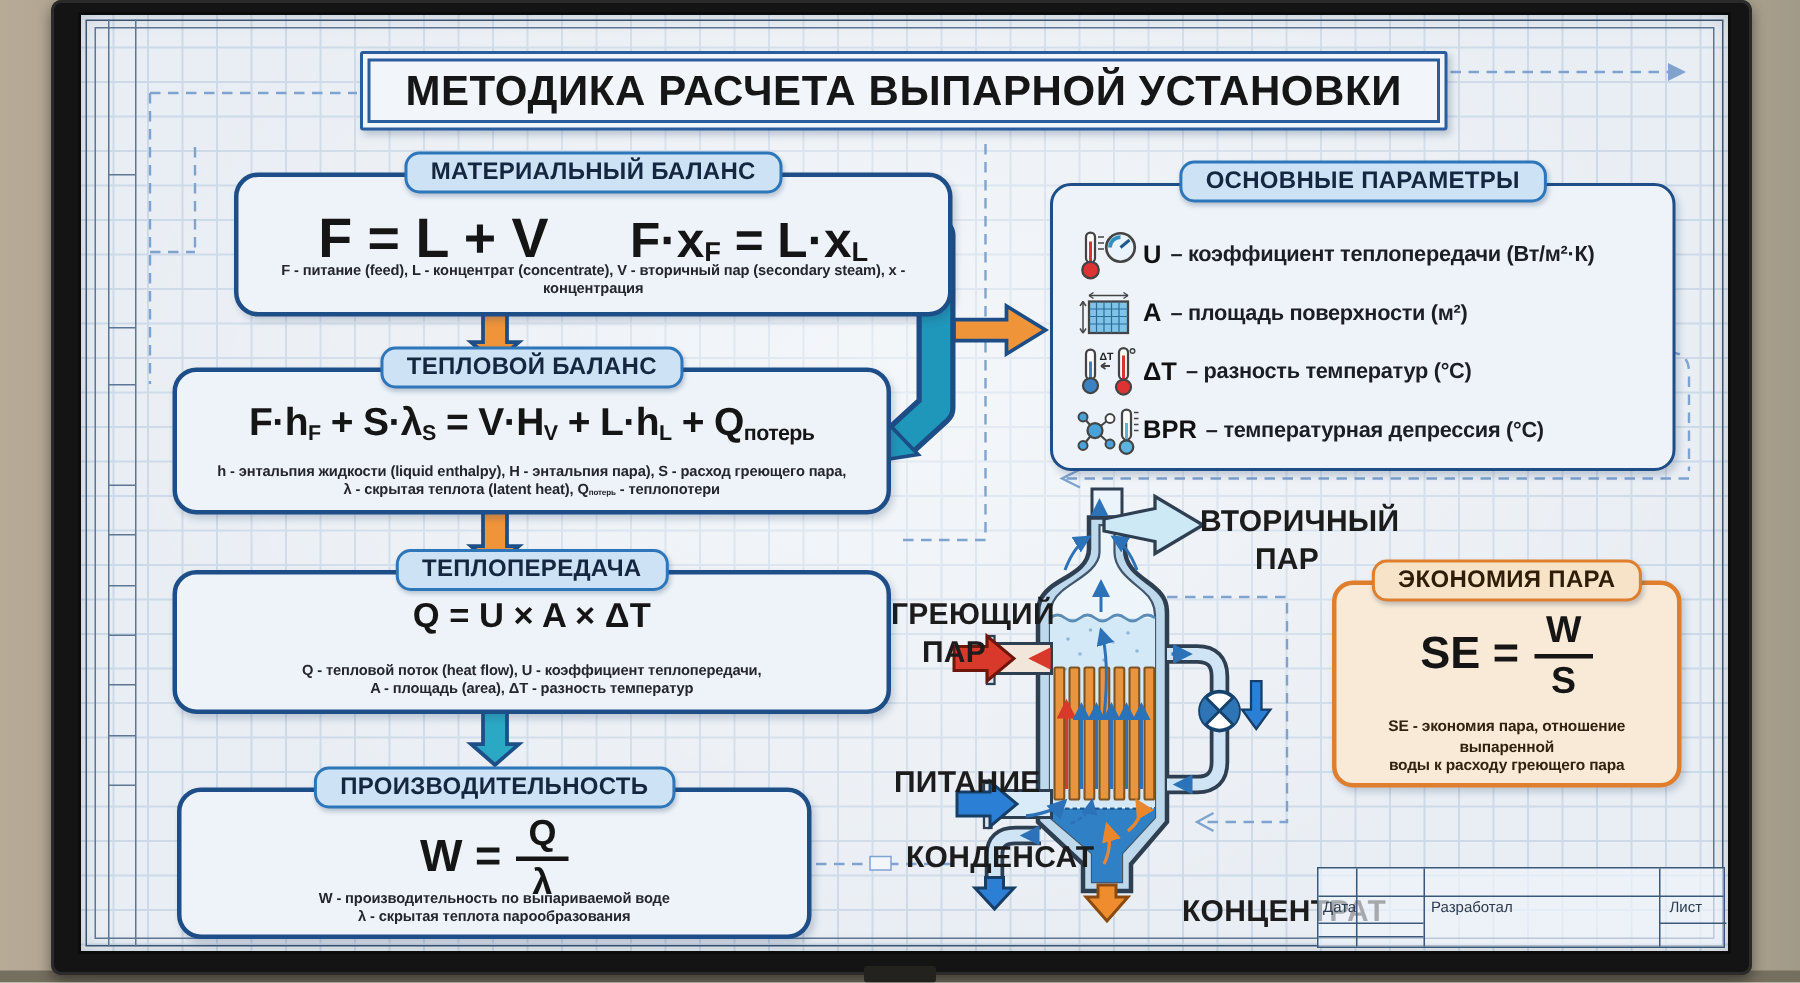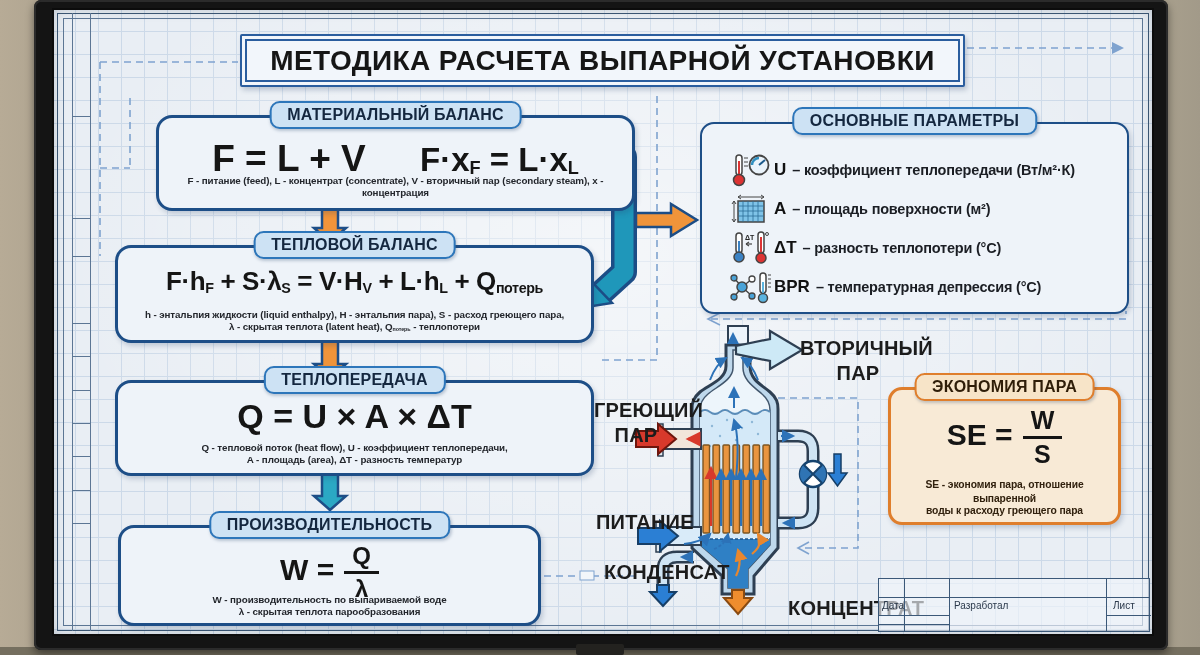--- a/index.html
+++ b/index.html
@@ -214,35 +214,35 @@
 
   <div class="fbox" style="left:63px;top:237px;width:473px;height:92px;">
     <div class="pill">ТЕПЛОВОЙ БАЛАНС</div>
     <div class="formula" style="font-size:26px;padding-top:18px;letter-spacing:-.4px;"><span>F·h</span><span class="sb">F</span><span> + S·λ</span><span class="sb">S</span><span> = V·H</span><span class="sb">V</span><span> + L·h</span><span class="sb">L</span><span> + Q</span><span class="sb">потерь</span></div>
     <div class="cap" style="position:absolute;left:6px;right:6px;bottom:18px;">h - энтальпия жидкости (liquid enthalpy), H - энтальпия пара), S - расход греющего пара,</div>
     <div class="cap" style="position:absolute;left:6px;right:6px;bottom:6px;"><span>λ - скрытая теплота (latent heat), Q</span><span class="sb">потерь</span><span> - теплопотери</span></div>
   </div>
 
   <div class="fbox" style="left:63px;top:372px;width:473px;height:90px;">
     <div class="pill">ТЕПЛОПЕРЕДАЧА</div>
-    <div class="formula" style="font-size:34px;padding-top:14px;">Q = U × A × ΔT</div>
+    <div class="formula" style="font-size:23px;padding-top:14px;">Q = U × A × ΔT</div>
     <div class="cap" style="position:absolute;left:6px;right:6px;bottom:18px;">Q - тепловой поток (heat flow), U - коэффициент теплопередачи,</div>
     <div class="cap" style="position:absolute;left:6px;right:6px;bottom:6px;">A - площадь (area), ΔT - разность температур</div>
   </div>
 
   <div class="fbox" style="left:66px;top:517px;width:417px;height:95px;">
     <div class="pill">ПРОИЗВОДИТЕЛЬНОСТЬ</div>
     <div class="formula" style="font-size:30px;padding-top:14px;">
       <span>W =</span><span class="frac" style="font-size:24px;"><span class="nm">Q</span><span class="dn">λ</span></span>
     </div>
     <div class="cap" style="position:absolute;left:6px;right:6px;bottom:16px;">W - производительность по выпариваемой воде</div>
     <div class="cap" style="position:absolute;left:6px;right:6px;bottom:4px;">λ - скрытая теплота парообразования</div>
   </div>
 
-  <div class="fbox" style="left:648px;top:114px;width:413px;height:188px;border-width:2.5px;border-radius:14px;padding-left:12px;">
+  <div class="fbox" style="left:648px;top:114px;width:413px;height:188px;border-width:2.5px;border-radius:14px;">
     <div class="pill">ОСНОВНЫЕ ПАРАМЕТРЫ</div>
     <div style="padding:26px 8px 6px 14px;">
       <div class="prow">
         <span class="ic">
           <svg width="42" height="34" viewBox="0 0 42 34">
               <rect x="6" y="2" width="6" height="20" rx="3" fill="#fff" stroke="#444" stroke-width="1.5"></rect>
               <rect x="8" y="8" width="2" height="14" fill="#d33"></rect>
               <circle cx="9" cy="27" r="5.5" fill="#d33" stroke="#444" stroke-width="1.5"></circle>
               <path d="M14,5 h4 M14,9 h4 M14,13 h4" stroke="#444" stroke-width="1"></path>
               <circle cx="29" cy="12" r="9.5" fill="#eaf3fb" stroke="#444" stroke-width="1.8"></circle>
@@ -276,21 +276,21 @@
               <rect x="28" y="1" width="6" height="21" rx="3" fill="#fff" stroke="#444" stroke-width="1.5"></rect>
               <rect x="30" y="6" width="2" height="16" fill="#d33"></rect>
               <circle cx="31" cy="27" r="5" fill="#d33" stroke="#444" stroke-width="1.5"></circle>
               <text x="15" y="9" font-size="7" font-weight="bold" fill="#222" font-family="Liberation Sans,sans-serif">ΔT</text>
               <path d="M22,13 H16" stroke="#444" stroke-width="1.2"></path>
               <path d="M16,13 l3,-2 M16,13 l3,2" stroke="#444" stroke-width="1.2" fill="none"></path>
               <circle cx="37" cy="3" r="1.5" fill="none" stroke="#444" stroke-width="1"></circle>
             </svg>
         </span>
         <span class="sym">ΔT</span>
-        <span class="dsc">– разность теплопотери (°C)</span>
+        <span class="dsc">– разность температур (°C)</span>
       </div>
       <div class="prow">
         <span class="ic">
           <svg width="42" height="34" viewBox="0 0 42 34">
               <path d="M12,17 L4,8 M12,17 L22,9 M12,17 L4,27 M12,17 L22,26" stroke="#444" stroke-width="1.4"></path>
               <circle cx="12" cy="17" r="5" fill="#4aa3d8" stroke="#444" stroke-width="1.5"></circle>
               <circle cx="4" cy="8" r="3" fill="#4aa3d8" stroke="#444" stroke-width="1.3"></circle>
               <circle cx="22" cy="9" r="3" fill="#fff" stroke="#444" stroke-width="1.3"></circle>
               <circle cx="4" cy="27" r="3" fill="#4aa3d8" stroke="#444" stroke-width="1.3"></circle>
               <circle cx="22" cy="26" r="3" fill="#4aa3d8" stroke="#444" stroke-width="1.3"></circle>

